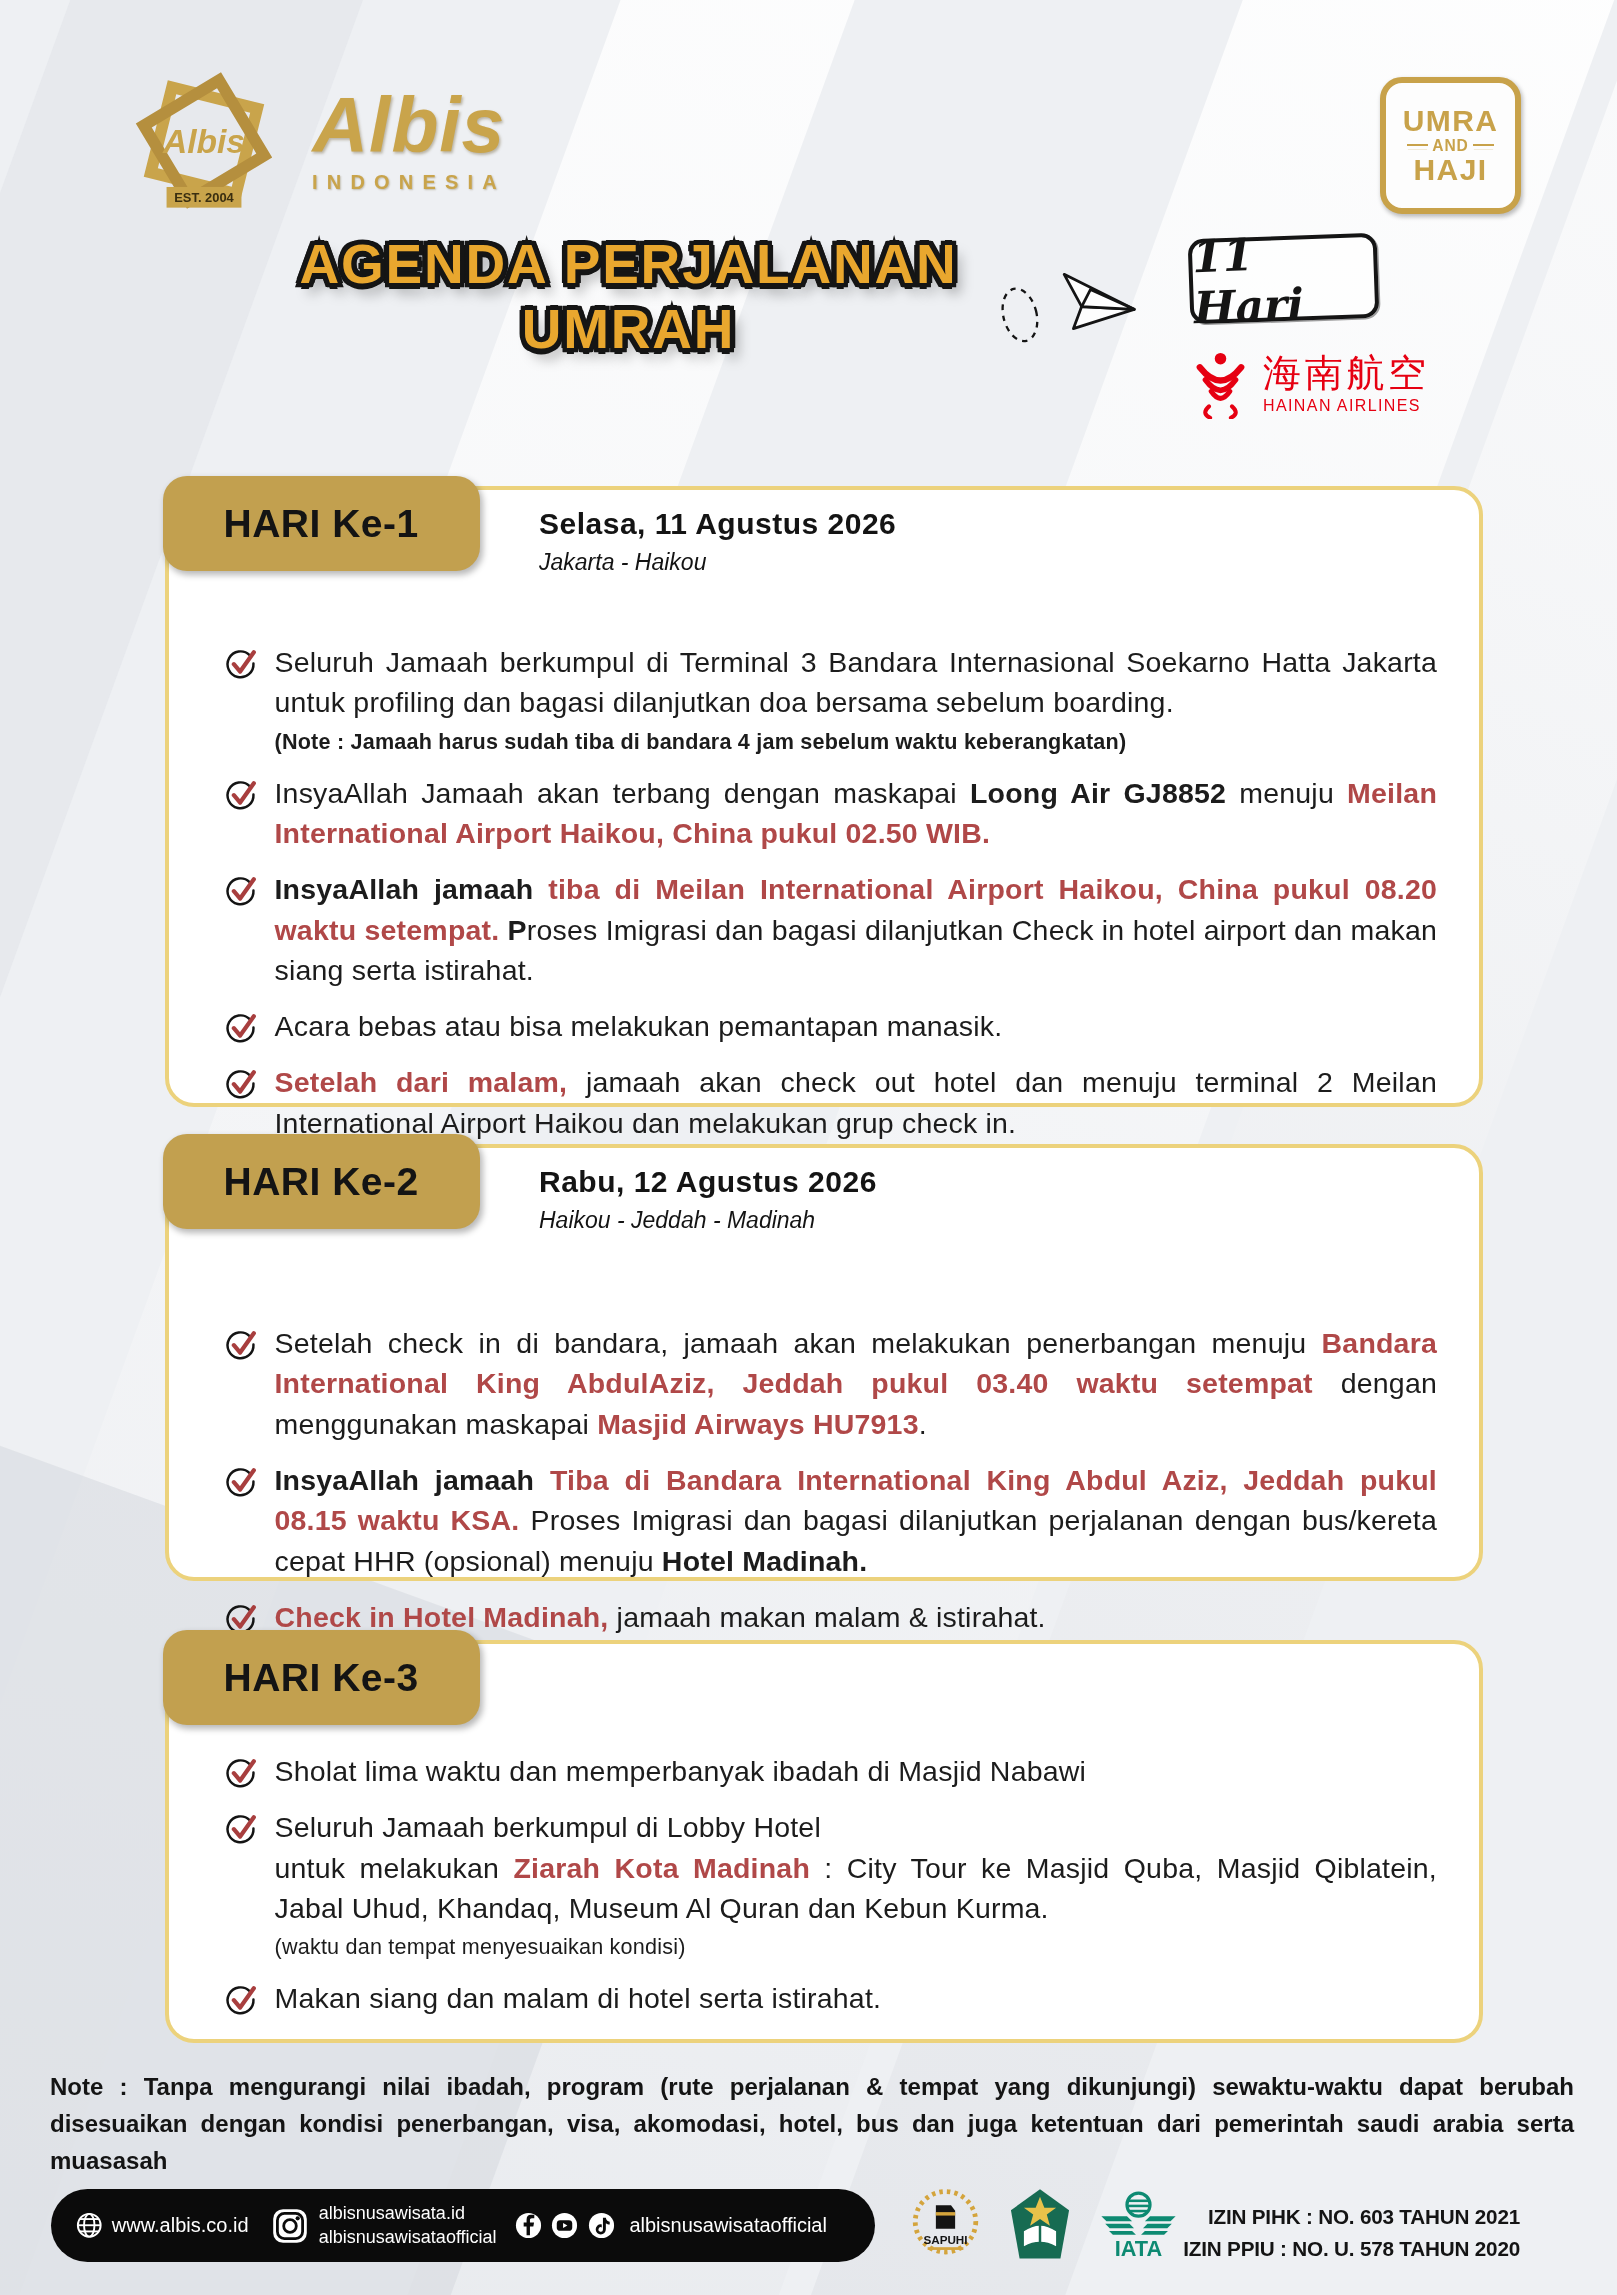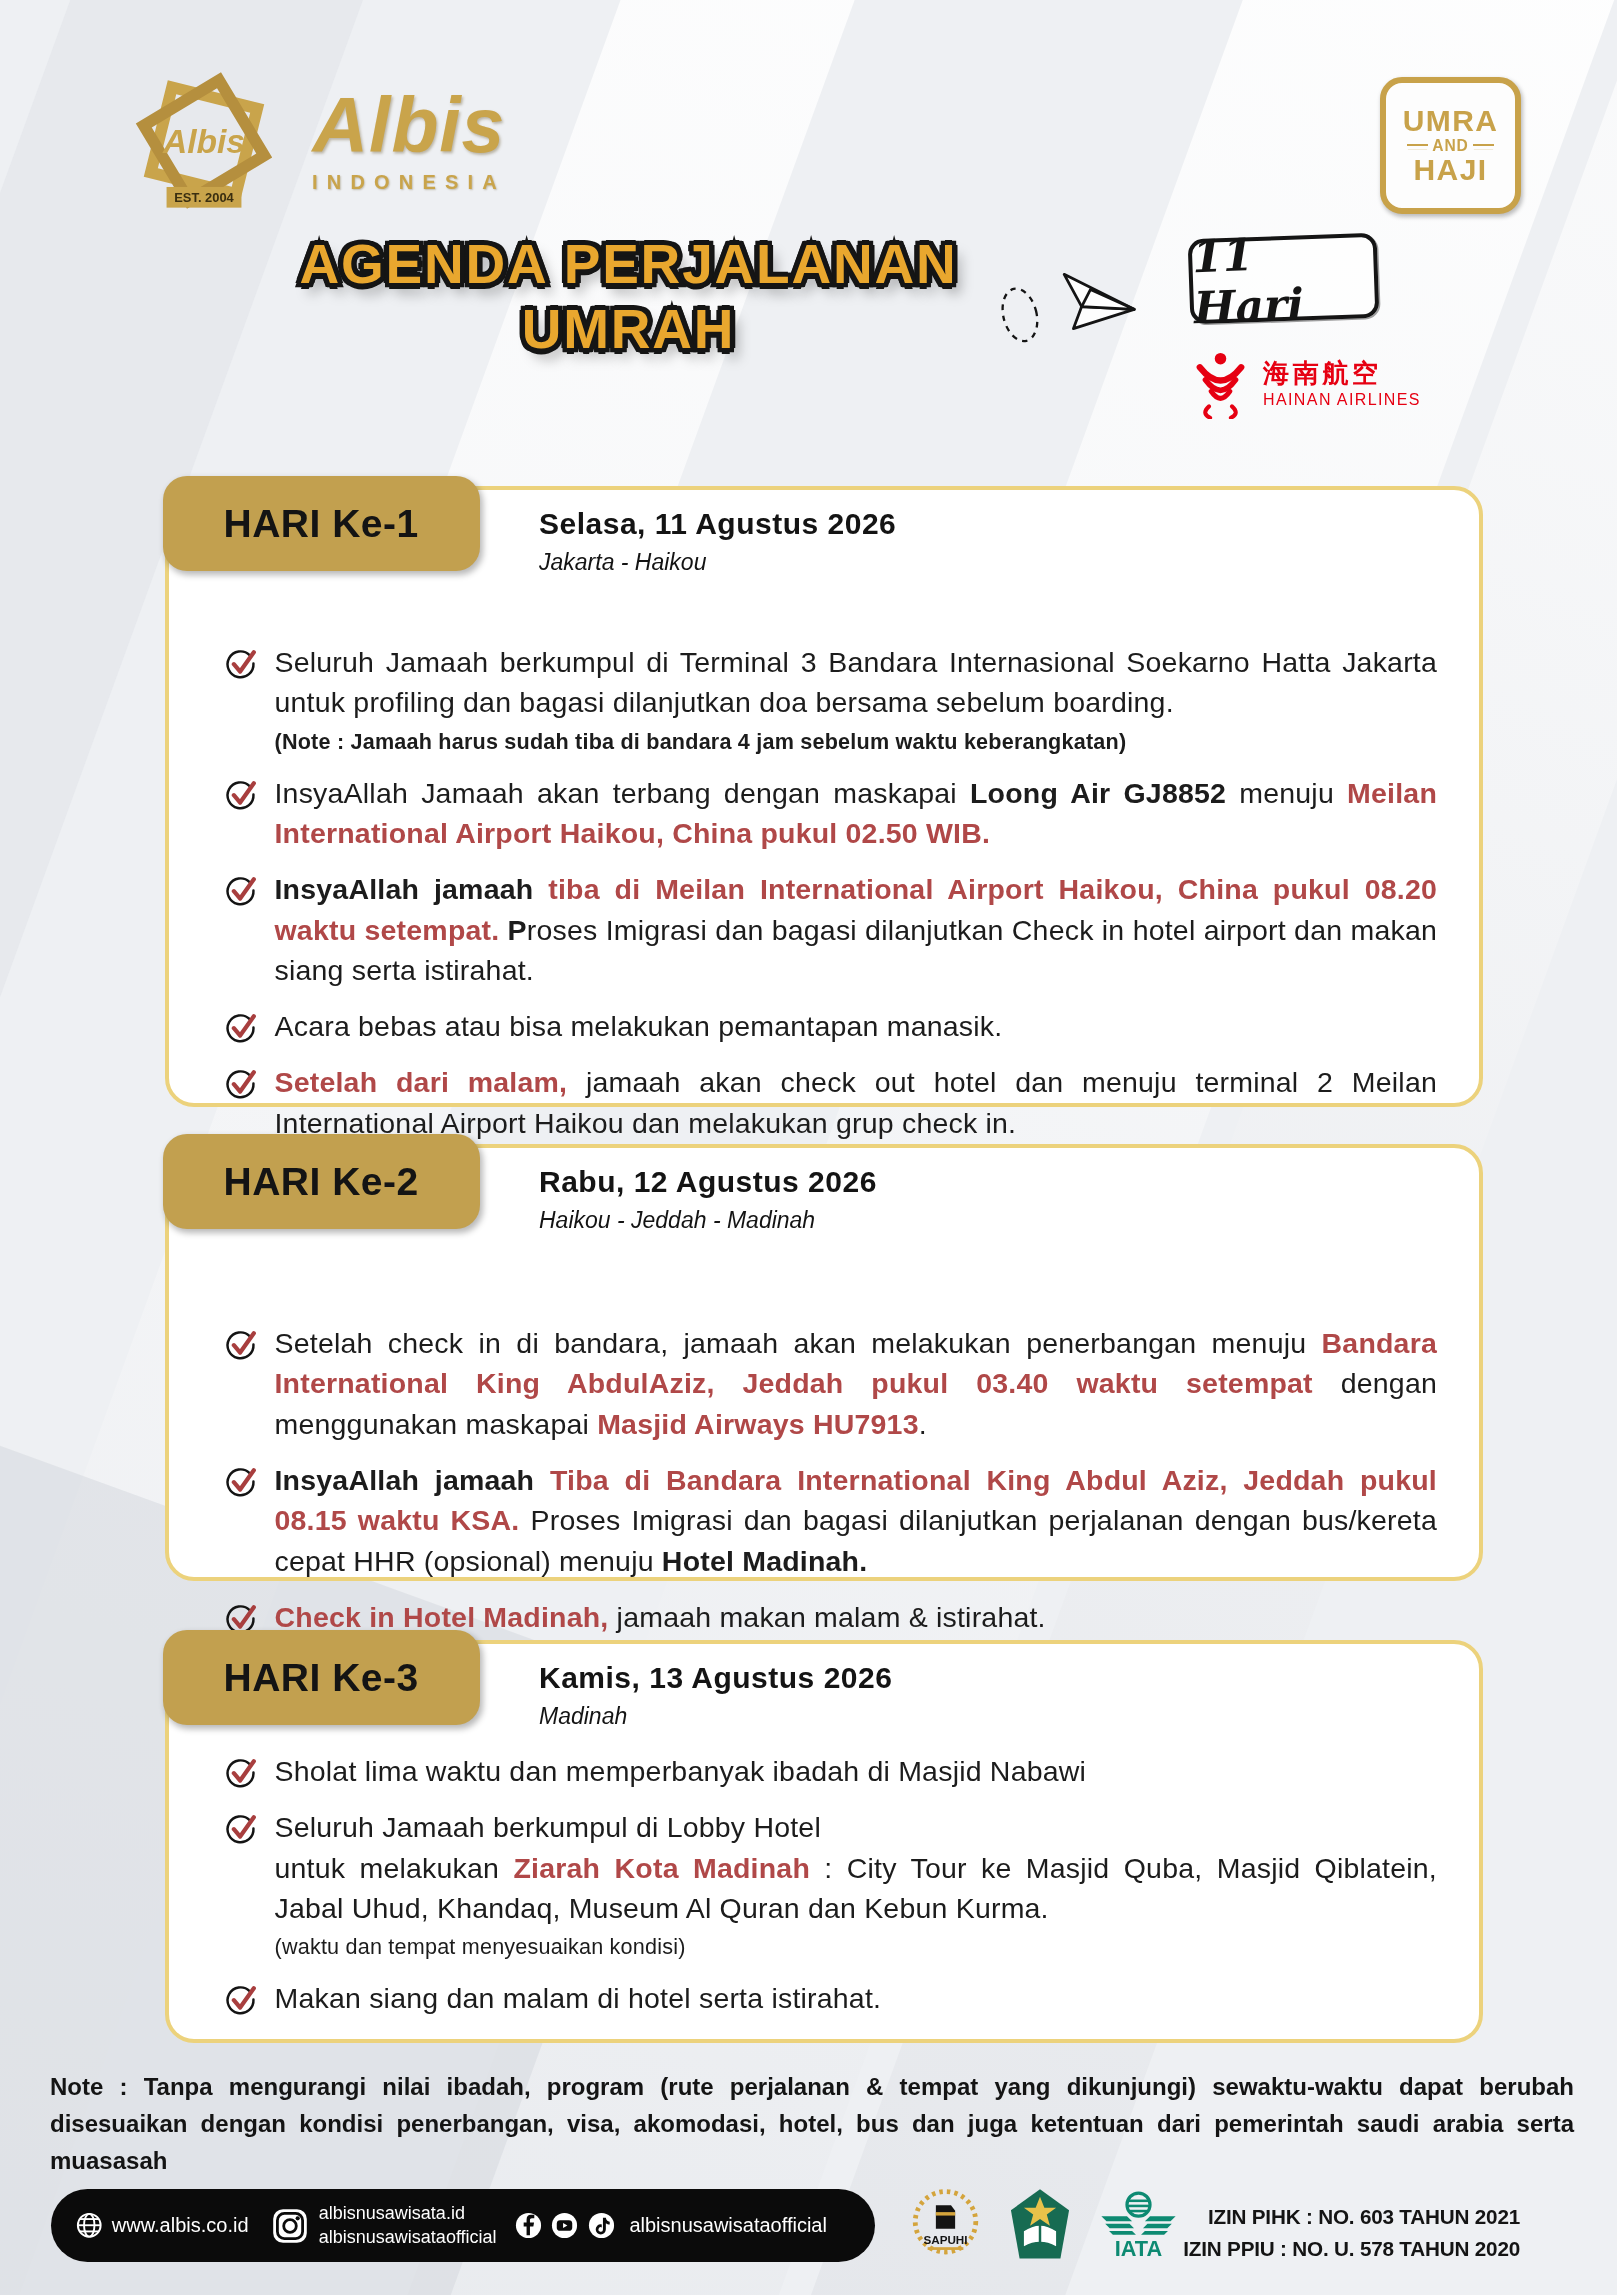--- a/index.html
+++ b/index.html
@@ -54,21 +54,21 @@
   .plane-doodle{position:absolute;left:996px;top:255px;width:152px;height:96px;z-index:2;}
   .hari-badge{position:absolute;left:1189px;top:236px;width:181px;height:77px;z-index:2;
               border:4.1px solid #151515;border-radius:15.6px;transform:rotate(-2deg);
               background:rgba(255,255,255,.65);display:flex;align-items:center;justify-content:center;
               box-shadow:1.4px 1.4px 0 rgba(21,21,21,.4);}
   .hari-badge span{font-family:"DejaVu Serif", serif;font-style:italic;font-weight:bold;
                    font-size:44px;color:#151515;}
   .hainan{position:absolute;left:1191px;top:350px;display:flex;align-items:center;gap:13px;z-index:2;}
   .hainan svg{width:59px;height:69px;}
   .hainan-col{display:flex;flex-direction:column;}
-  .hainan-cn{font-size:26px;font-weight:bold;color:#e60012;letter-spacing:3.7px;line-height:1;}
+  .hainan-cn{font-size:38px;font-weight:normal;color:#e60012;letter-spacing:3.7px;line-height:1;}
   .hainan-en{font-size:16px;color:#e60012;letter-spacing:1.4px;margin-top:4.6px;}
 
   
   .day-card{position:absolute;left:165px;width:1318px;background:#ffffff;
             border:4.1px solid #ecd27c;border-radius:29px;z-index:2;box-sizing:border-box;}
   .card-1{top:486px;height:621px;}
   .card-2{top:1144px;height:437px;}
   .card-3{top:1640px;height:403px;}
   .day-tab{position:absolute;left:-6.4px;top:-13.8px;width:317px;height:95px;background:#c2a04f;
            border-radius:24px;display:flex;align-items:center;justify-content:center;
@@ -278,24 +278,20 @@
     </span>
     <div class="bullet-text"><span class="sr">Check in Hotel Madinah,</span><span class=""> jamaah makan malam &amp; istirahat.</span></div>
   </div>
 </div>
 </div>
 
 <div class="day-card card-3">
   <div class="day-tab">
       <span>HARI Ke-3</span>
     </div>
-  <div class="day-head">
-    <div class="day-date">Kamis, 13 Agustus 2026</div>
-    <div class="day-route">Madinah</div>
-  </div>
   <div class="bullets">
   <div class="bullet">
     <span class="check">
       <svg viewBox="0 0 100 100">
         <path d="M76 26 A37 37 0 1 0 87 50" fill="none" stroke="#141414" stroke-width="7" stroke-linecap="round"></path>
         <path d="M31 52 L49 73 L88 18" fill="none" stroke="#a83e3e" stroke-width="12" stroke-linecap="round" stroke-linejoin="round"></path>
       </svg>
     </span>
     <div class="bullet-text"><span class="">Sholat lima waktu dan memperbanyak ibadah di Masjid Nabawi</span></div>
   </div>

